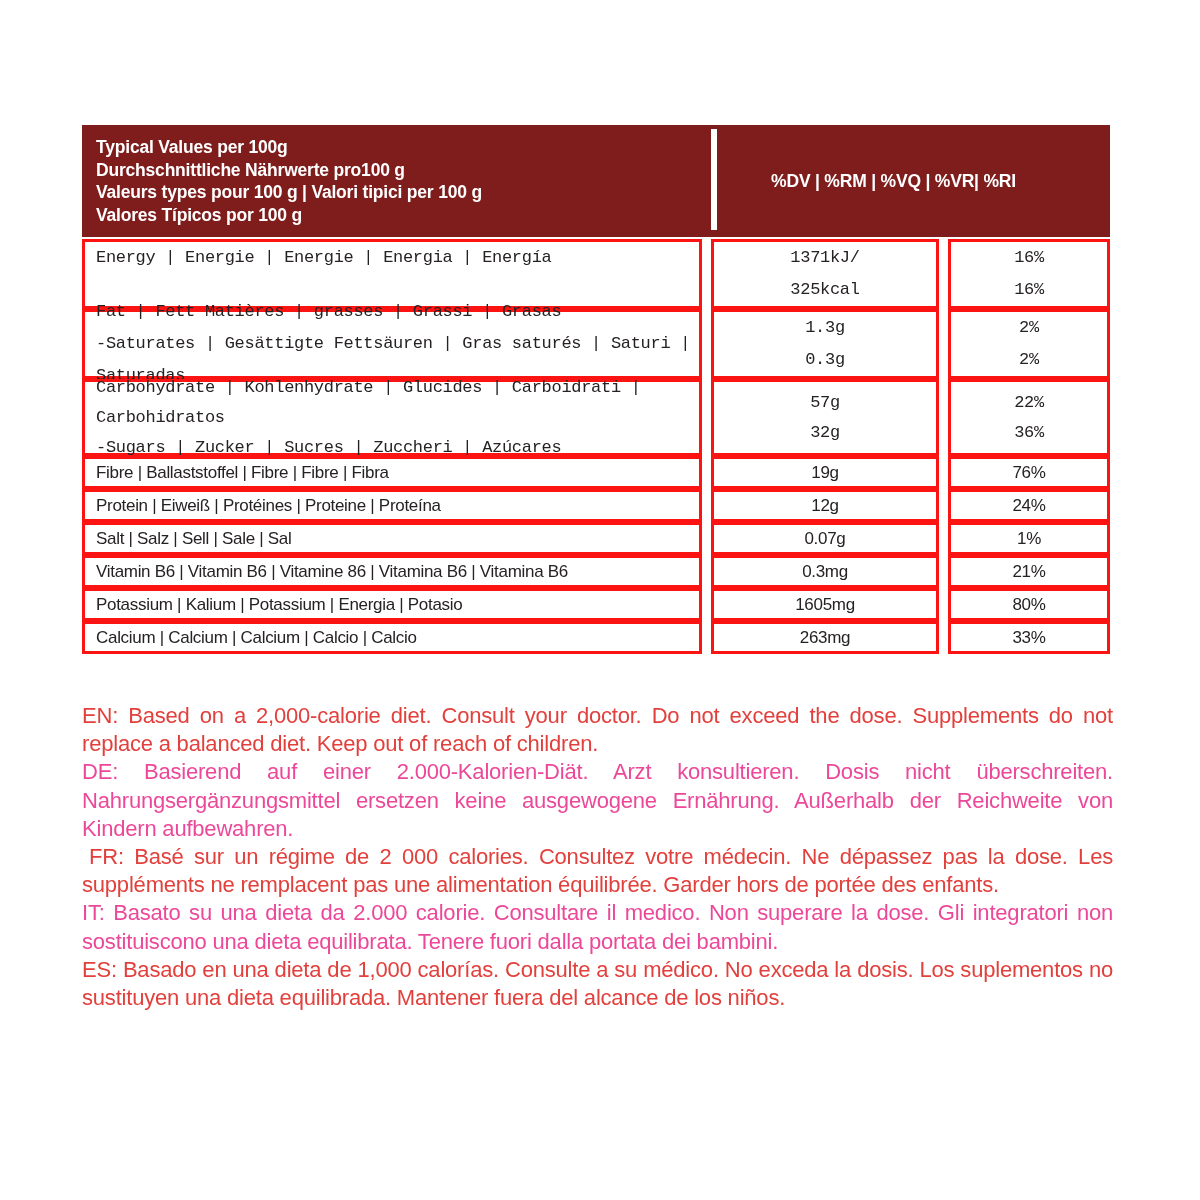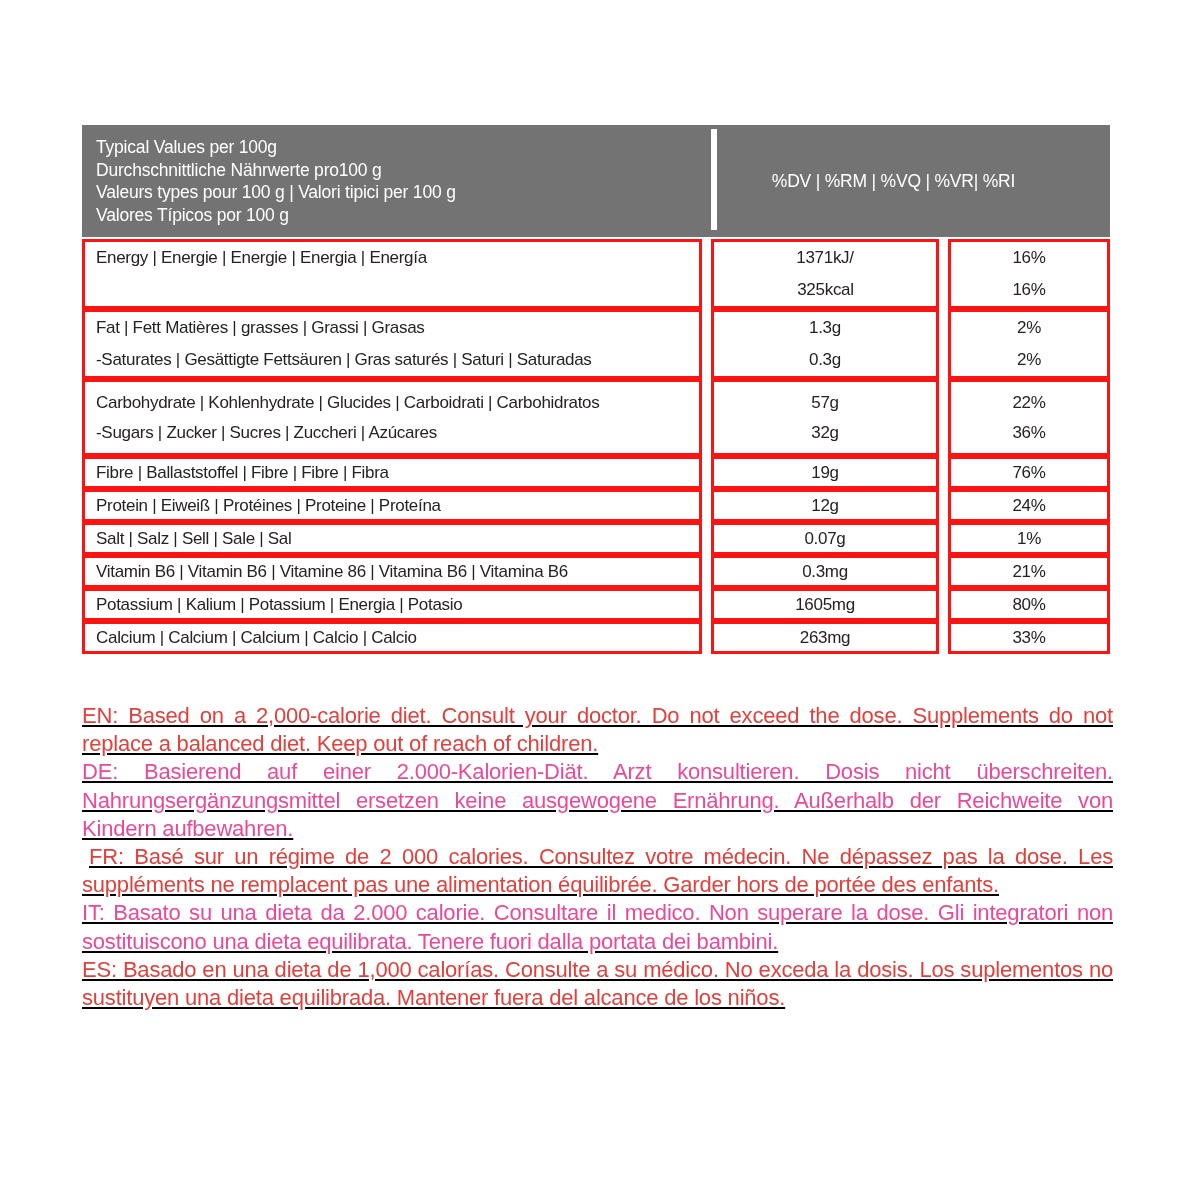--- a/index.html
+++ b/index.html
@@ -12,24 +12,24 @@
     -webkit-font-smoothing: antialiased;
   }
   .label-wrap {
     position: absolute;
     left: 82px; top: 125px;
     width: 1028px;
   }
   
   .thead {
     display: flex;
-    background: #737373;
+    background: #7f1d1d;
     height: 112px;
     color: #ffffff;
-    font-weight: normal;
+    font-weight: bold;
     box-sizing: border-box;
   }
   .thead-left {
     width: 629px;
     box-sizing: border-box;
     padding: 11px 0 0 14px;
     font-size: 17.5px;
     line-height: 22.5px;
     white-space: pre-line;
     letter-spacing: -0.2px;
@@ -62,33 +62,32 @@
     letter-spacing: -0.3px;
     color: #262223;
     background: #ffffff;
   }
   .cell.label { width: 620px; padding-left: 11px; justify-content: flex-start; text-align: left; }
   .cell.amount { width: 228px; justify-content: center; text-align: right; }
   .cell.dv { flex: 1; justify-content: center; text-align: center; }
   .h70 { height: 70px; }
   .h77 { height: 77px; }
   .h33 { height: 33px; }
-  .two-line .cell { line-height: 32px; }
+  .two-line .cell { line-height: 32px; font-family: Liberation Mono, monospace; }
   .r-energy .cell.label { align-items: flex-start; }
   .r-carb .cell { line-height: 30px; }
   
   .footer {
     position: absolute;
     left: 82px; top: 702px;
     width: 1031px;
     font-size: 22px;
     line-height: 28.2px;
     letter-spacing: -0.2px;
     text-align: justify;
-    text-decoration: underline;
   }
   .footer p { margin: 0; }
   .footer .red { color: #e2403c; }
   .footer .black { color: #ec4899; }
   .footer .indent { text-indent: 7px; }
 </style>
 </head>
 <body>
 
 <div class="label-wrap">

